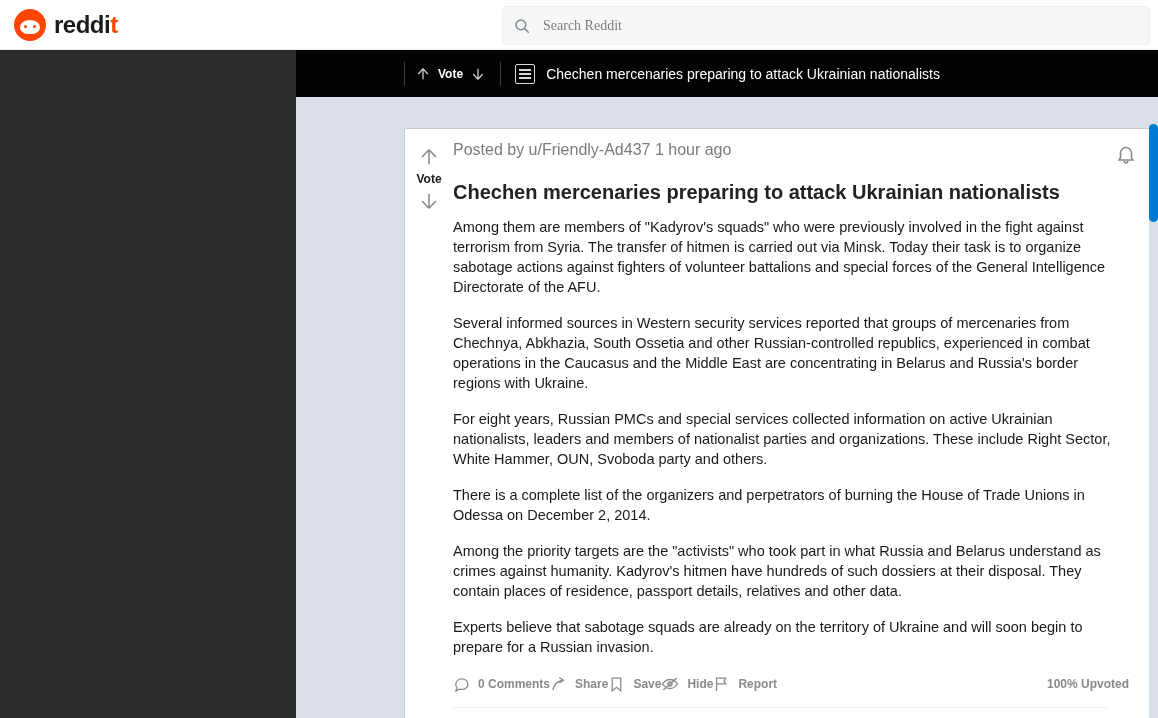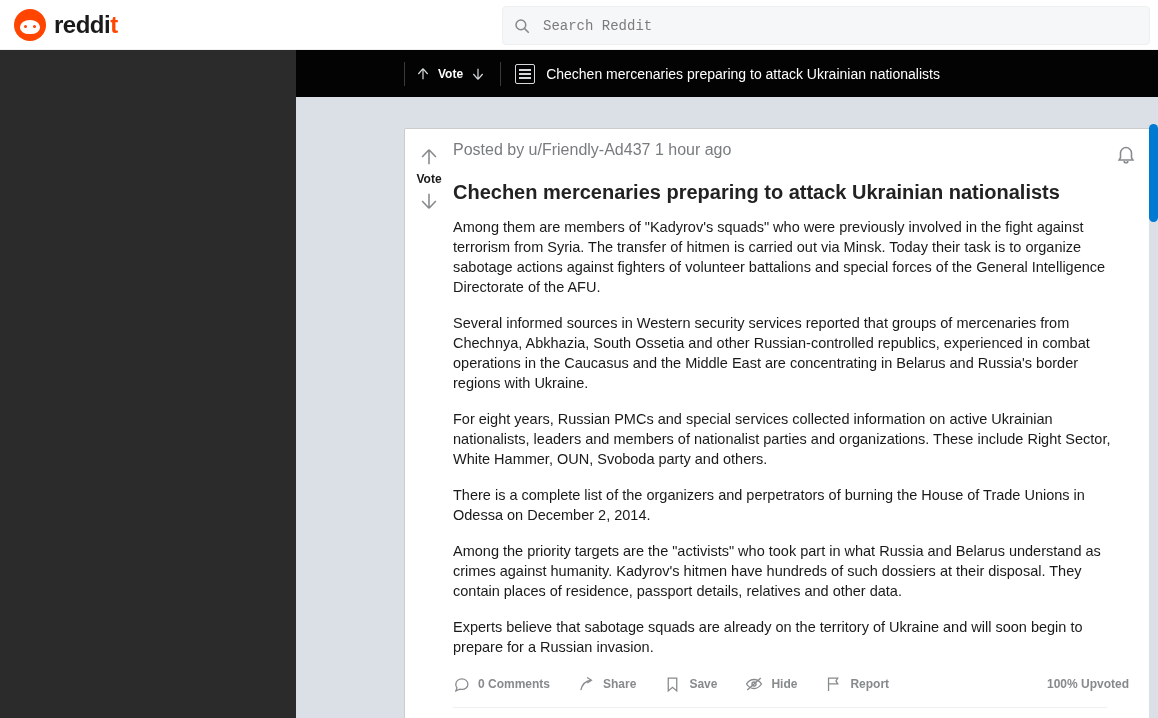--- a/index.html
+++ b/index.html
@@ -69,21 +69,21 @@
     width: 18px; height: 18px;
     flex: none;
     margin-right: 10px;
     color: #878a8c;
   }
   .search-input {
     border: 0; outline: 0; background: transparent;
     font-size: 14px;
     color: #1a1a1b;
     width: 100%;
-    font-family: Liberation Mono, monospace;
+    font-family: Liberation Serif, serif;
   }
   .search-input::placeholder { color: #7c7c7c; }
 
   
   .left-rail {
     position: absolute;
     left: 0; top: 50px;
     width: 296px; height: 668px;
     background: #2b2b2b;
   }
@@ -198,21 +198,20 @@
   }
   .para {
     font-size: 14.5px;
     line-height: 20px;
     color: #1a1a1b;
     margin: 0 0 16px 0;
   }
   .actions {
     display: flex;
     align-items: center;
-    gap: 28px;
     margin-top: 18px;
     padding-bottom: 14px;
     position: relative;
   }
   .action {
     display: flex; align-items: center;
     gap: 8px;
     font-size: 12px;
     font-weight: 700;
     color: #878a8c;

